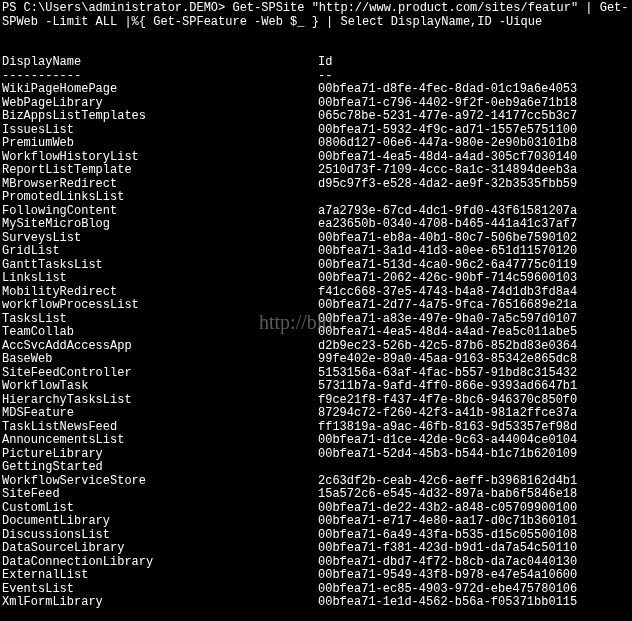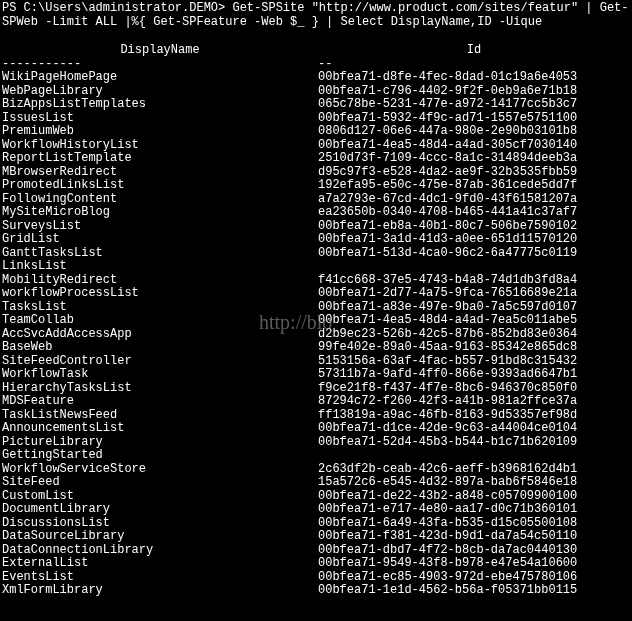--- a/index.html
+++ b/index.html
@@ -21,22 +21,21 @@
     }
     .command-line {
       white-space: pre-wrap;
       word-break: break-all;
     }
     .prompt {
       color: #fff;
     }
     .header-row {
       display: flex;
-      margin-top: 2px;
-      text-align: center;
+      margin-top: 14px;
     }
     .header-name {
       width: 316px;
     }
     .header-id {
       flex: 1;
     }
     .underline-row {
       display: flex;
     }
@@ -111,21 +110,20 @@
     <div class="data-row">
       <div class="col-name">ReportListTemplate</div>
       <div class="col-id">2510d73f-7109-4ccc-8a1c-314894deeb3a</div>
     </div>
     <div class="data-row">
       <div class="col-name">MBrowserRedirect</div>
       <div class="col-id">d95c97f3-e528-4da2-ae9f-32b3535fbb59</div>
     </div>
     <div class="data-row">
       <div class="col-name">PromotedLinksList</div>
-      <div class="col-id">192efa95-e50c-475e-87ab-361cede5dd7f</div>
     </div>
     <div class="data-row">
       <div class="col-name">FollowingContent</div>
       <div class="col-id">a7a2793e-67cd-4dc1-9fd0-43f61581207a</div>
     </div>
     <div class="data-row">
       <div class="col-name">MySiteMicroBlog</div>
       <div class="col-id">ea23650b-0340-4708-b465-441a41c37af7</div>
     </div>
     <div class="data-row">
@@ -135,20 +133,21 @@
     <div class="data-row">
       <div class="col-name">GridList</div>
       <div class="col-id">00bfea71-3a1d-41d3-a0ee-651d11570120</div>
     </div>
     <div class="data-row">
       <div class="col-name">GanttTasksList</div>
       <div class="col-id">00bfea71-513d-4ca0-96c2-6a47775c0119</div>
     </div>
     <div class="data-row">
       <div class="col-name">LinksList</div>
+      <div class="col-id">00bfea71-2062-426c-90bf-714c59600103</div>
     </div>
     <div class="data-row">
       <div class="col-name">MobilityRedirect</div>
       <div class="col-id">f41cc668-37e5-4743-b4a8-74d1db3fd8a4</div>
     </div>
     <div class="data-row">
       <div class="col-name">workflowProcessList</div>
       <div class="col-id">00bfea71-2d77-4a75-9fca-76516689e21a</div>
     </div>
     <div class="data-row">

